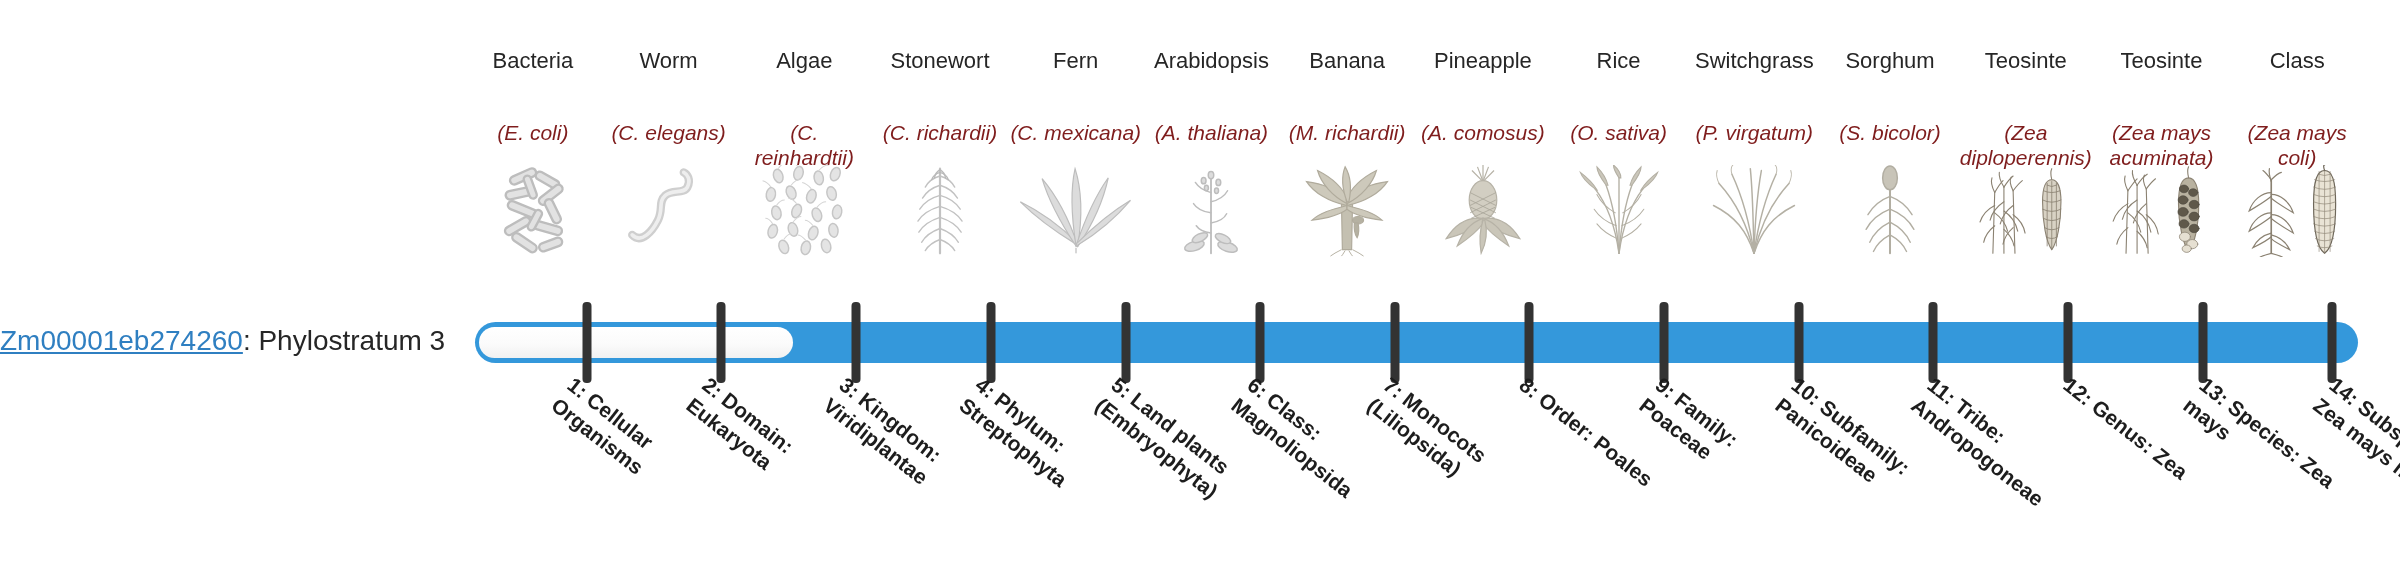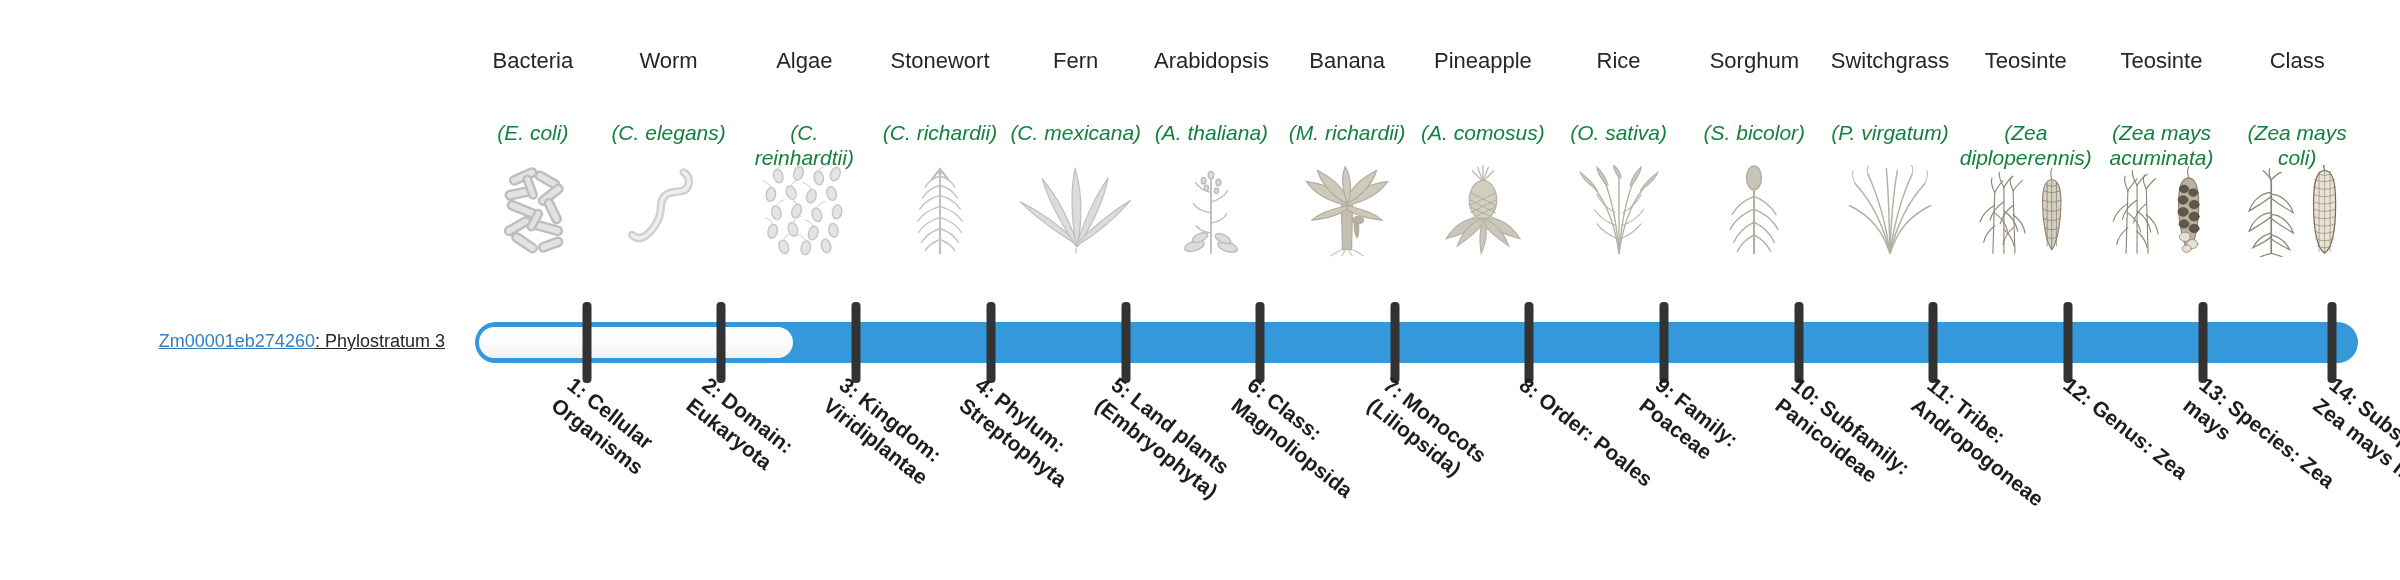--- a/index.html
+++ b/index.html
@@ -22,25 +22,24 @@
     width: 2400px; height: 580px;
   }
 
   
   #gene-label {
     position: absolute;
     left: 0px;
     top: 327px;
     width: 455px;
     text-align: right;
-    font-size: 18px;
+    font-size: 28px;
     line-height: 28px;
     white-space: nowrap;
     padding-right: 10px;
-    text-decoration: underline;
   }
   #gene-label .gene-id {
     color: #2f7fc1;
     text-decoration: underline;
     cursor: pointer;
   }
   #gene-label .gene-strat { color: #262626; }
 
   
   #species-row {
@@ -66,21 +65,21 @@
     line-height: 26px;
     text-align: center;
     color: #262626;
     white-space: nowrap;
   }
   .sci-name {
     font-size: 21px;
     line-height: 25px;
     font-style: italic;
     text-align: center;
-    color: #15803d;
+    color: #7f1d1d;
     margin-top: 6px;
     max-width: 132px;
   }
   .illustration {
     position: absolute;
     top: 117px;
     left: 50%;
     transform: translateX(-50%);
     width: 130px;
     height: 92px;
@@ -419,61 +418,61 @@
                 <path d="M53 66 q16 -6 24 -18"></path>
               <path d="M46 52 q-14 -8 -20 -20"></path>
                 <path d="M54 52 q14 -8 20 -20"></path>
             </g>
           </g>
         </svg>
       </div>
     </div>
 
     <div class="species-col">
-      <div class="common-name">Sorghum</div>
-      <div class="sci-name">(S. bicolor)</div>
-      <div class="illustration">
-        <svg viewBox="0 0 100 100" preserveAspectRatio="xMidYMid meet">
-          <g stroke="#b2aea2" stroke-width="1.6" fill="none" stroke-linecap="round">
-            <path d="M50 96 L50 24" stroke-width="2.2"></path>
-            <ellipse cx="50" cy="14" rx="8" ry="13" fill="#c8c4b8"></ellipse>
-            <g stroke-width="1.5">
-              <path d="M50 34 q-16 6 -24 20"></path>
-                <path d="M50 34 q16 6 24 20"></path>
-              <path d="M50 48 q-18 7 -26 22"></path>
-                <path d="M50 48 q18 7 26 22"></path>
-              <path d="M50 62 q-16 8 -22 22"></path>
-                <path d="M50 62 q16 8 22 22"></path>
-              <path d="M50 76 q-13 7 -18 18"></path>
-                <path d="M50 76 q13 7 18 18"></path>
-            </g>
-          </g>
-        </svg>
-      </div>
-    </div>
-
-    <div class="species-col">
       <div class="common-name">Switchgrass</div>
       <div class="sci-name">(P. virgatum)</div>
       <div class="illustration">
         <svg viewBox="0 0 100 100" preserveAspectRatio="xMidYMid meet">
           <g stroke="#b4b0a4" stroke-width="1.6" fill="none" stroke-linecap="round">
             <path d="M50 96 C44 70 34 44 12 20"></path>
             <path d="M50 96 C56 70 66 44 88 20"></path>
             <path d="M50 96 C46 68 40 40 26 10"></path>
             <path d="M50 96 C54 68 60 40 74 10"></path>
             <path d="M50 96 C49 64 49 34 46 4"></path>
             <path d="M50 96 C51 64 53 34 58 6"></path>
             <path d="M50 96 C42 72 30 56 6 44"></path>
             <path d="M50 96 C58 72 70 56 94 44"></path>
             <g stroke-width="1.1" stroke="#bfbbaf">
               <path d="M12 20 q-4 -8 -2 -14"></path>
                 <path d="M88 20 q4 -8 2 -14"></path>
               <path d="M26 10 q-2 -7 1 -10"></path>
                 <path d="M74 10 q2 -7 -1 -10"></path>
+            </g>
+          </g>
+        </svg>
+      </div>
+    </div>
+
+    <div class="species-col">
+      <div class="common-name">Sorghum</div>
+      <div class="sci-name">(S. bicolor)</div>
+      <div class="illustration">
+        <svg viewBox="0 0 100 100" preserveAspectRatio="xMidYMid meet">
+          <g stroke="#b2aea2" stroke-width="1.6" fill="none" stroke-linecap="round">
+            <path d="M50 96 L50 24" stroke-width="2.2"></path>
+            <ellipse cx="50" cy="14" rx="8" ry="13" fill="#c8c4b8"></ellipse>
+            <g stroke-width="1.5">
+              <path d="M50 34 q-16 6 -24 20"></path>
+                <path d="M50 34 q16 6 24 20"></path>
+              <path d="M50 48 q-18 7 -26 22"></path>
+                <path d="M50 48 q18 7 26 22"></path>
+              <path d="M50 62 q-16 8 -22 22"></path>
+                <path d="M50 62 q16 8 22 22"></path>
+              <path d="M50 76 q-13 7 -18 18"></path>
+                <path d="M50 76 q13 7 18 18"></path>
             </g>
           </g>
         </svg>
       </div>
     </div>
 
     <div class="species-col">
       <div class="common-name">Teosinte</div>
       <div class="sci-name">(Zea diploperennis)</div>
       <div class="illustration">

